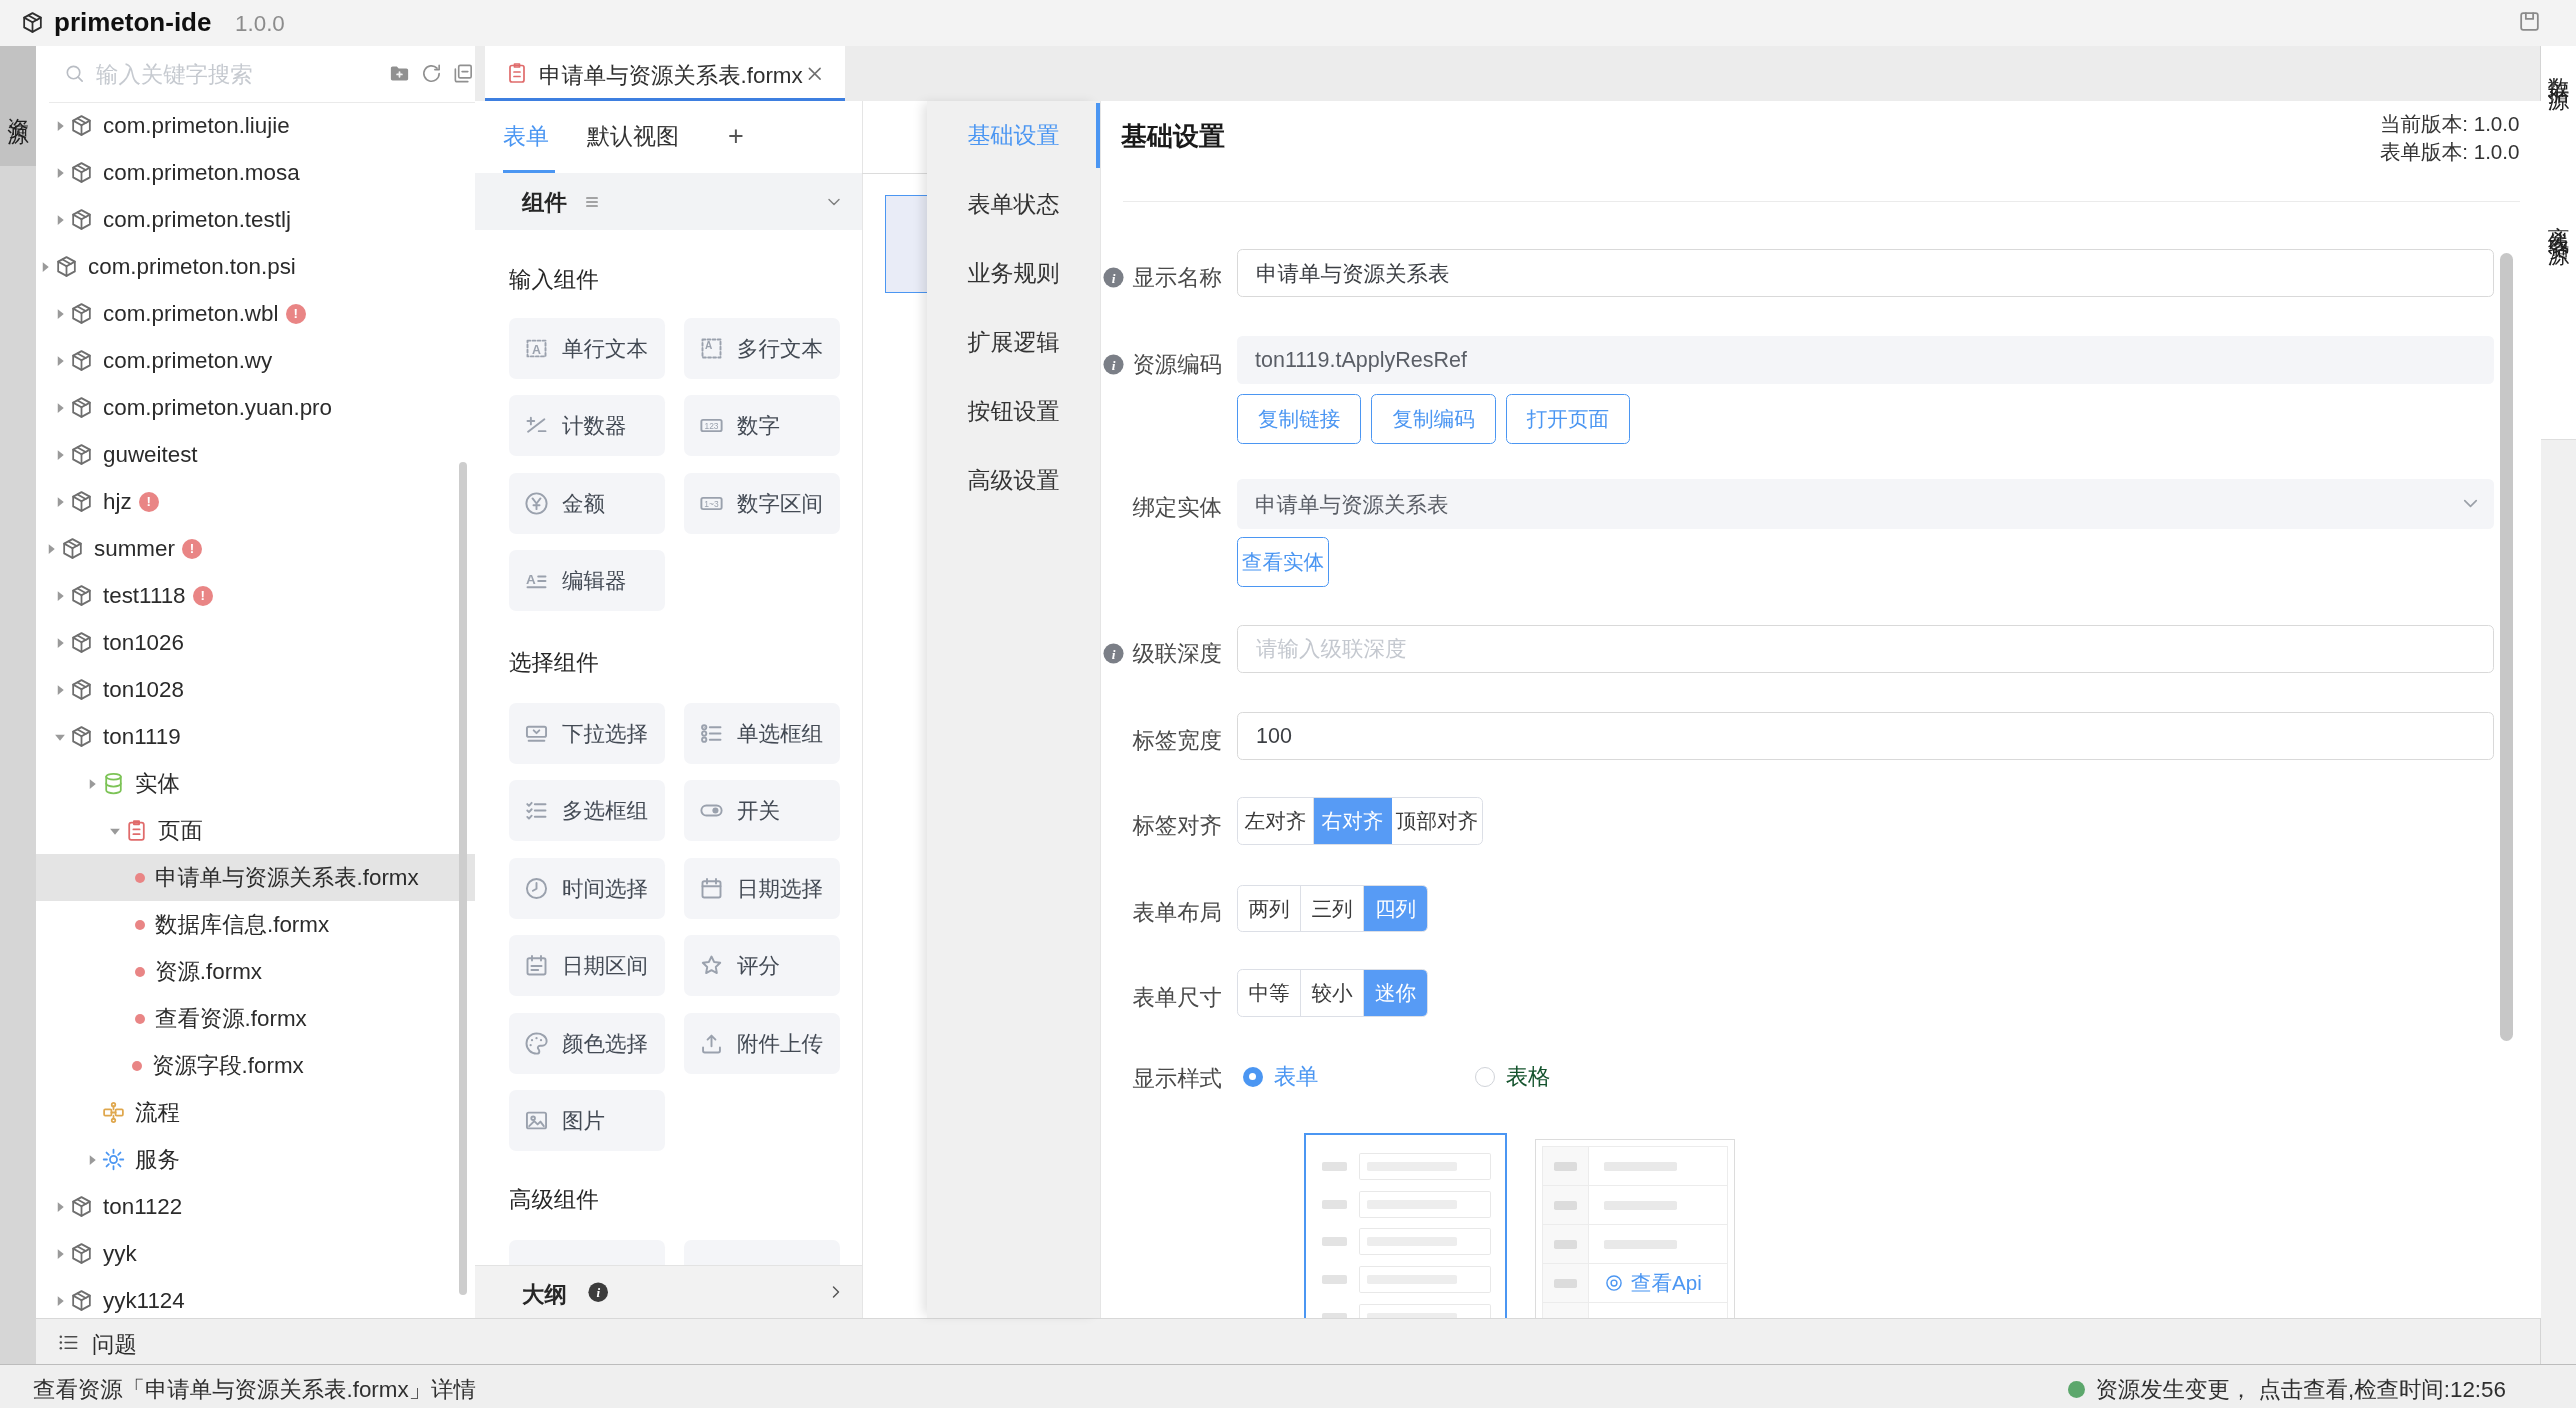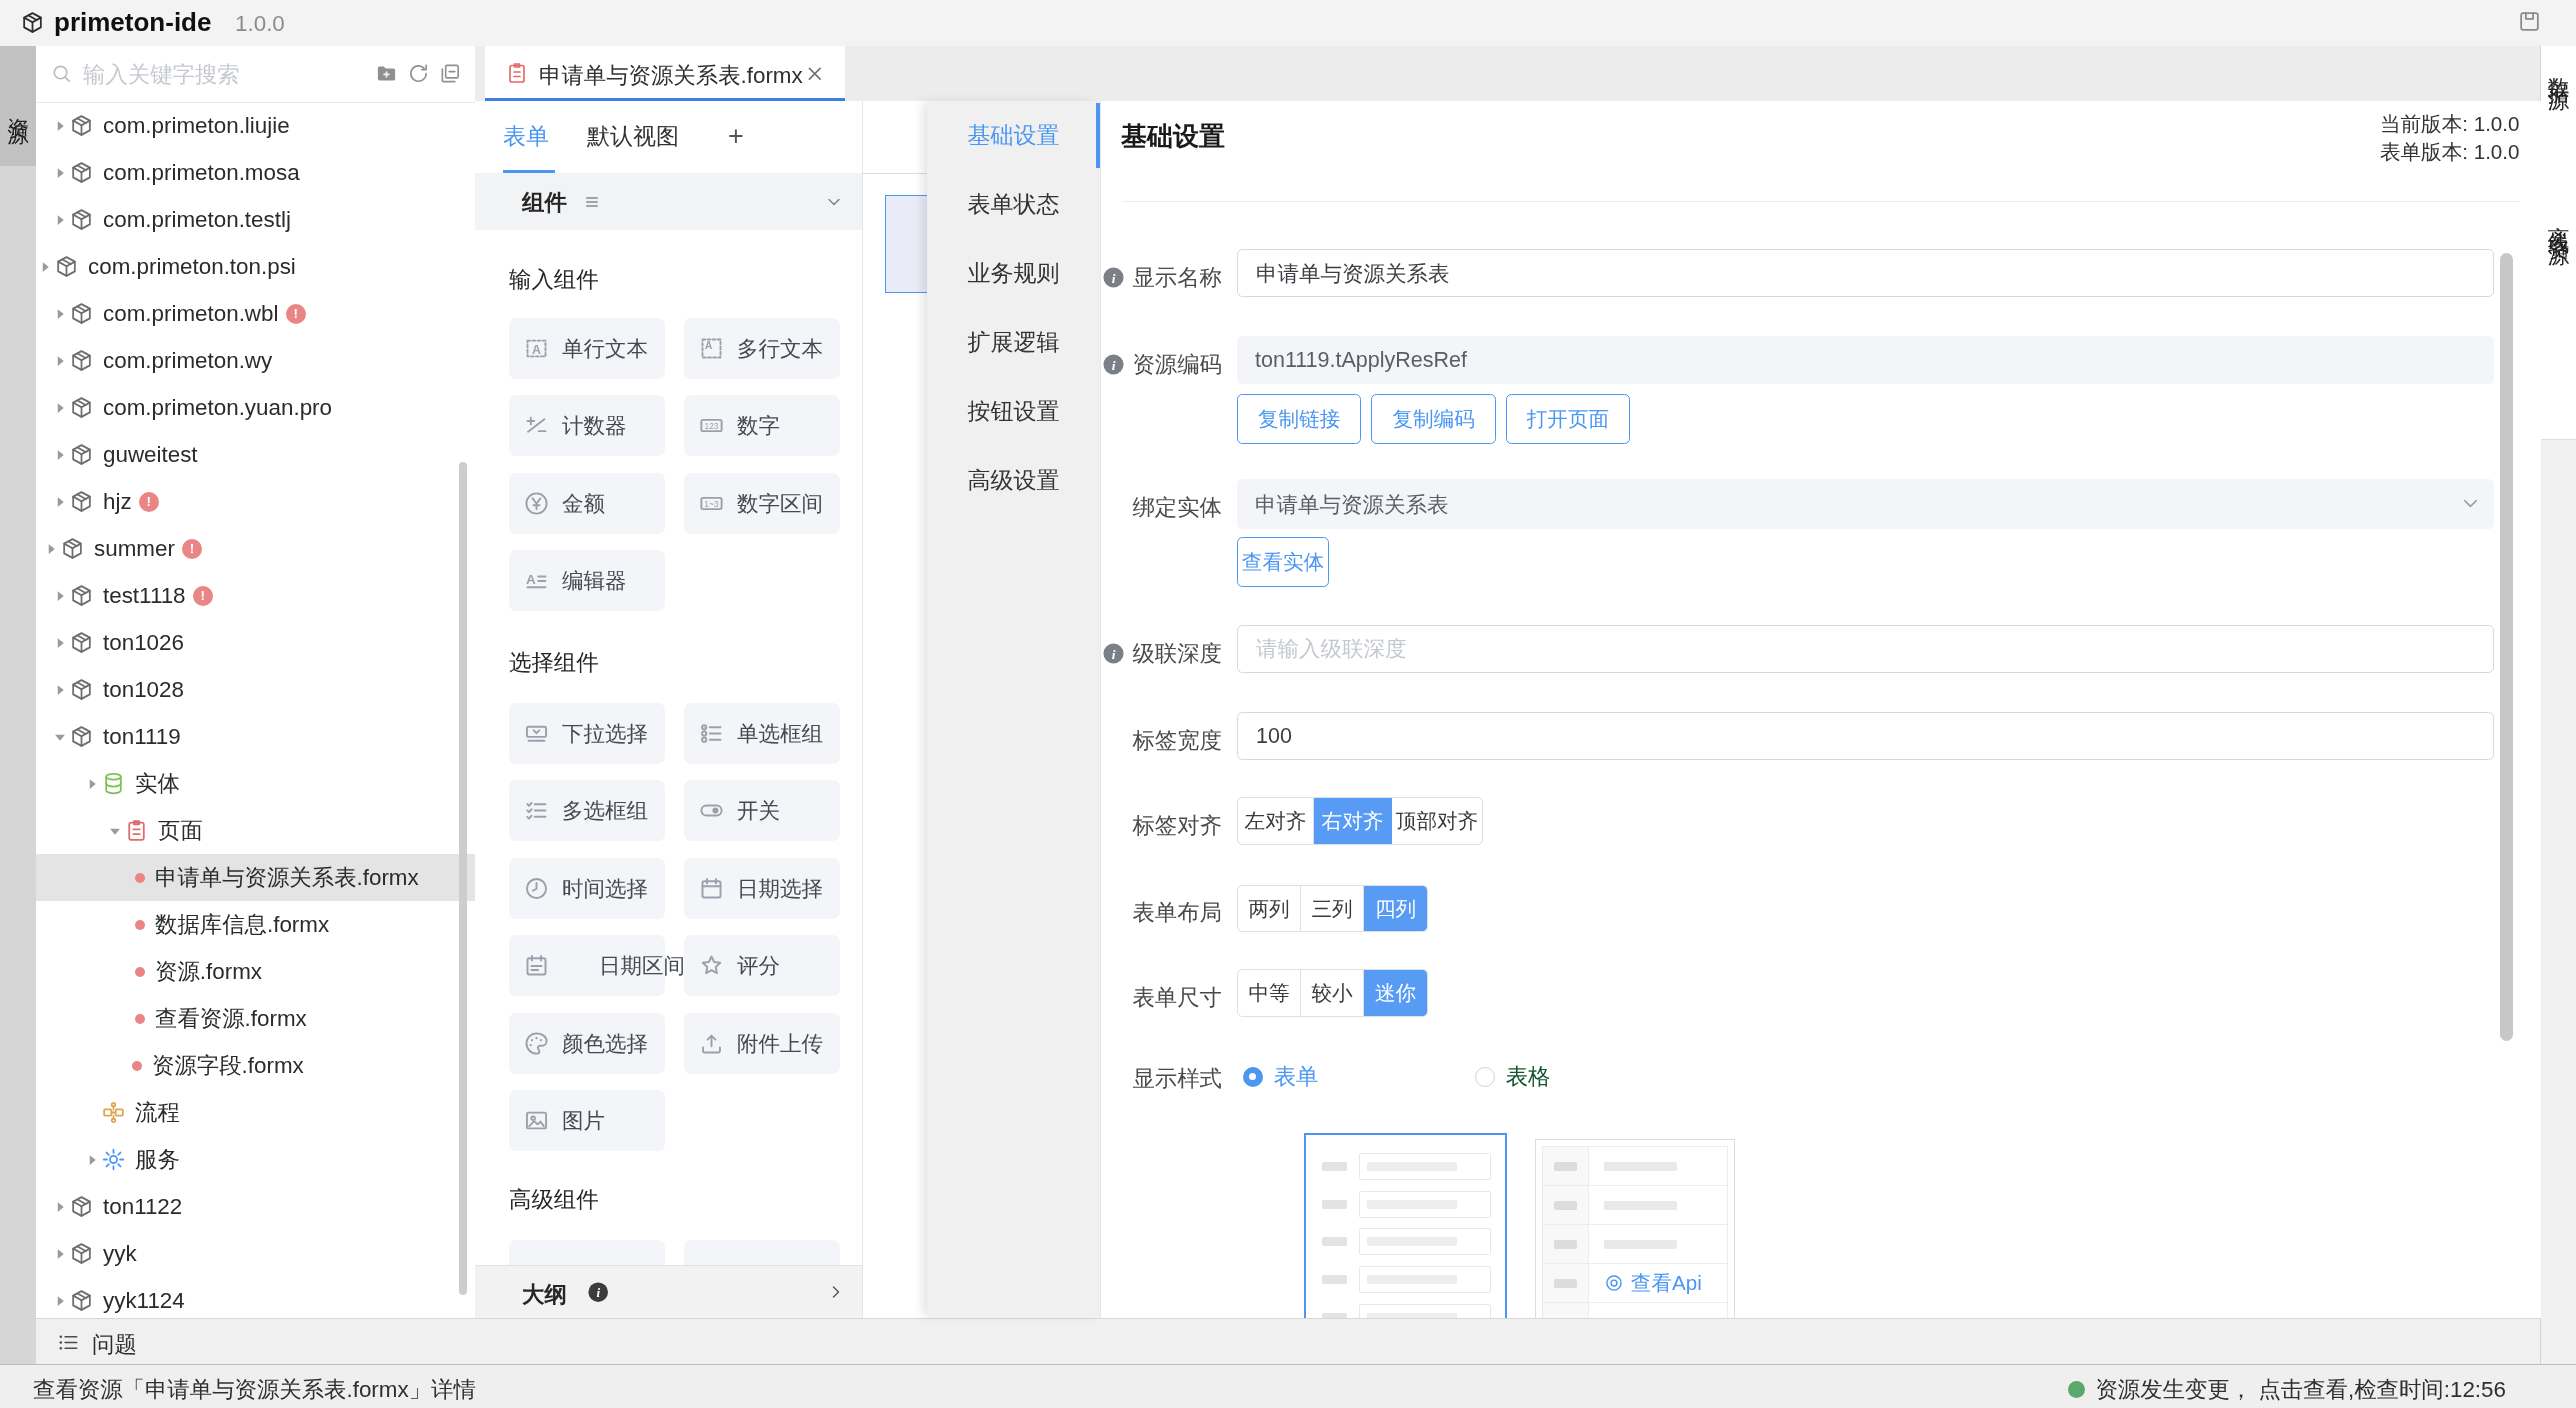--- a/index.html
+++ b/index.html
@@ -17,21 +17,21 @@
   #appver{left:235px;top:10.7px;font-size:22.4px;color:#8c8c8c;}
   #saveicon{left:2517px;top:9px;width:25px;height:25px;color:#8a8a8a;}
 
   
   #lstrip{left:0;top:46px;width:36px;height:1318px;background:#d6d6d6;border-right:0.9px solid #c6c6c6;}
   #lstrip-tab{left:0;top:46px;width:36px;height:120px;background:#c2c2c2;display:flex;align-items:center;justify-content:center;}
   .vtext{writing-mode:vertical-rl;text-orientation:upright;font-size:21.5px;letter-spacing:6.3px;color:#1f1f1f;}
 
   
   #sidebar{left:36px;top:46px;width:439px;height:1273px;background:#fff;border-right:0.9px solid #dcdcdc;overflow:hidden;}
-  #searchrow{left:0;top:0;width:439px;height:56px;border-bottom:0.9px solid #eaeaea;background:#fff;}
+  #searchrow{left:13px;top:0;width:439px;height:56px;border-bottom:0.9px solid #eaeaea;background:#fff;}
   #searchicon{left:14.3px;top:16px;width:23px;height:23px;color:#b9bdc4;}
   #searchinput{position:absolute;left:45px;top:9px;width:269px;height:38px;border:none;outline:none;
      font-size:22.4px;color:#333;background:transparent;font-family:inherit;}
   #searchinput::placeholder{color:#c6cad0;}
   .srch-ic{top:16px;width:23px;height:23px;color:#909090;}
   #tree{left:0;top:56px;width:439px;height:1217px;}
   .tree-row{display:flex;align-items:center;height:47px;font-size:22.4px;color:#2b2b2b;white-space:nowrap;}
   .tree-row.sel{background:#e4e4e4;}
   .caret-slot{width:18px;height:18px;flex:0 0 18px;color:#9a9a9a;}
   .t-icon{width:25px;height:25px;flex:0 0 25px;margin-right:9px;}
@@ -716,21 +716,21 @@
       </div>
       <div class="pcard" style="left: 209px; top: 628px;">
         <span class="icon">
           <svg viewBox="0 0 24 24" fill="none" stroke="currentColor" stroke-width="1.7" stroke-linecap="round" stroke-linejoin="round">
             <rect x="4" y="5.5" width="16" height="14.5" rx="1.5"></rect>
             <path d="M8 3.5v4M16 3.5v4M4 10h16"></path>
           </svg>
         </span>
         <span class="plabel">日期选择</span>
       </div>
-      <div class="pcard" style="left: 34px; top: 705px; gap: 37px;">
+      <div class="pcard" style="left: 34px; top: 705px;">
         <span class="icon">
           <svg viewBox="0 0 24 24" fill="none" stroke="currentColor" stroke-width="1.7" stroke-linecap="round" stroke-linejoin="round">
             <rect x="4" y="5.5" width="16" height="14.5" rx="1.5"></rect>
             <path d="M8 3.5v4M16 3.5v4"></path>
             <path d="M7.5 12.5h9M7.5 16h6"></path>
           </svg>
         </span>
         <span class="plabel">日期区间</span>
       </div>
       <div class="pcard" style="left: 209px; top: 705px;">

